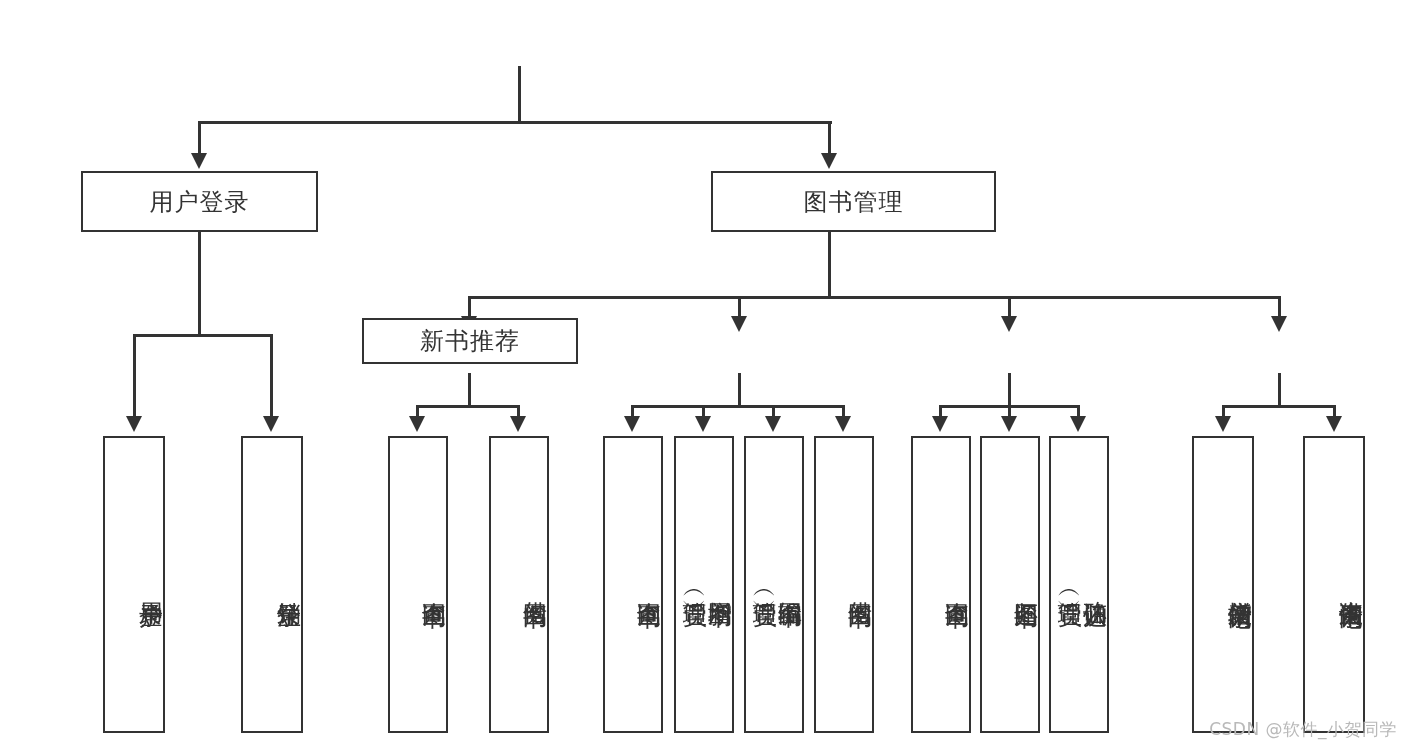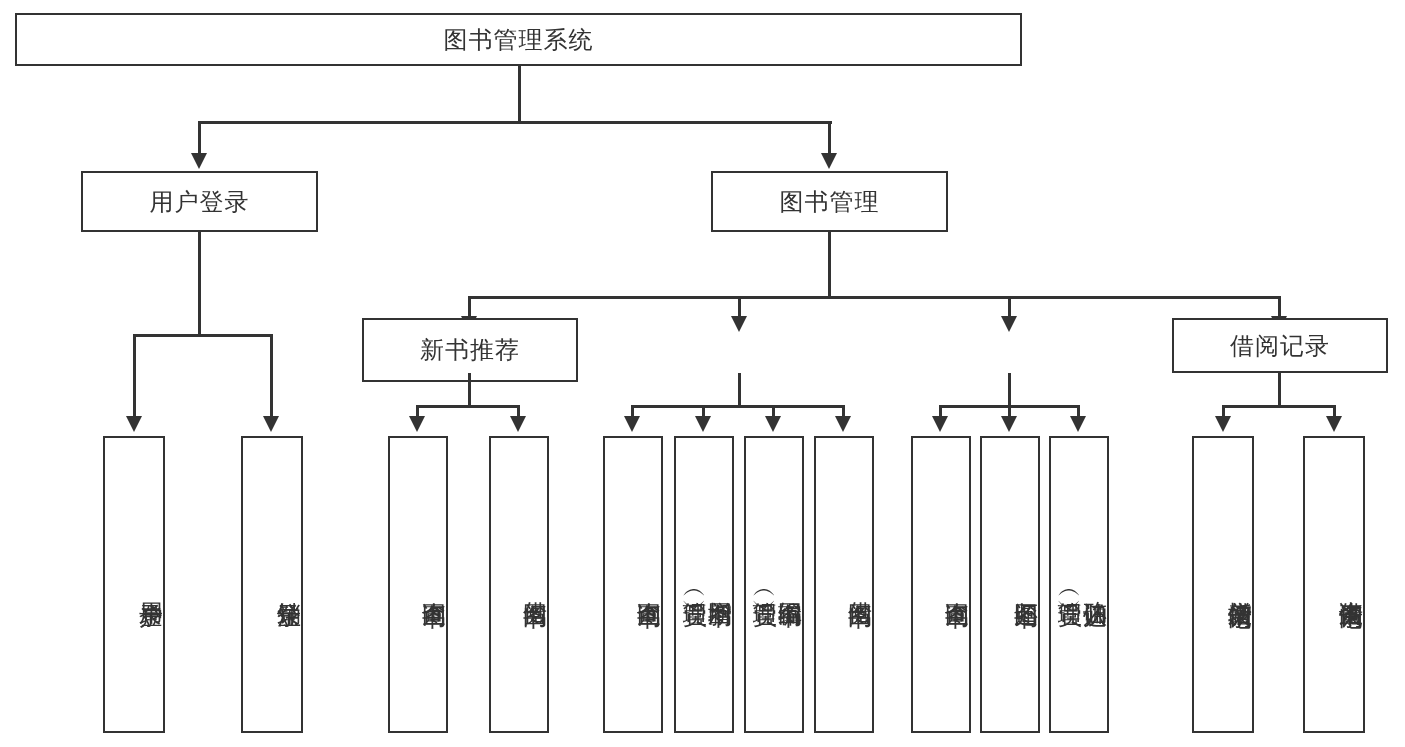--- a/index.html
+++ b/index.html
@@ -70,35 +70,32 @@
     color: #b9b9b9;
     letter-spacing: 0.5px;
     white-space: nowrap;
   }
 </style>
 </head>
 <body>
 
 <div id="canvas">
 
-  <div class="node horiz" style="left:15px; top:13px; width:1007px; height:53px;">
-    <span class="nlabel">图书管理系统</span>
-  </div>
 
   <div class="edge v" style="left:518px; top:66px; width:3px; height:56px;"></div>
   <div class="edge h" style="left:198px; top:121px; width:634px; height:3px;"></div>
   <div class="edge v" style="left:198px; top:121px; width:3px; height:34px;"></div>
   <div class="arrow" style="left:191px; top:153px;"></div>
   <div class="edge v" style="left:828px; top:121px; width:3px; height:34px;"></div>
   <div class="arrow" style="left:821px; top:153px;"></div>
 
   <div class="node horiz" style="left:81px; top:171px; width:237px; height:61px;">
     <span class="nlabel">用户登录</span>
   </div>
-  <div class="node horiz" style="left:711px; top:171px; width:237px; height:61px;">
+  <div class="node horiz" style="left:711px; top:171px; width:285px; height:61px;">
     <span class="nlabel">图书管理</span>
   </div>
 
   <div class="edge v" style="left:198px; top:232px; width:3px; height:104px;"></div>
   <div class="edge h" style="left:133px; top:334px; width:140px; height:3px;"></div>
   <div class="edge v" style="left:133px; top:334px; width:3px; height:82px;"></div>
   <div class="arrow" style="left:126px; top:416px;"></div>
   <div class="edge v" style="left:270px; top:334px; width:3px; height:82px;"></div>
   <div class="arrow" style="left:263px; top:416px;"></div>
 
@@ -106,25 +103,22 @@
   <div class="edge h" style="left:468px; top:296px; width:812px; height:3px;"></div>
   <div class="edge v" style="left:468px; top:296px; width:3px; height:22px;"></div>
   <div class="arrow" style="left:461px; top:316px;"></div>
   <div class="edge v" style="left:738px; top:296px; width:3px; height:22px;"></div>
   <div class="arrow" style="left:731px; top:316px;"></div>
   <div class="edge v" style="left:1008px; top:296px; width:3px; height:22px;"></div>
   <div class="arrow" style="left:1001px; top:316px;"></div>
   <div class="edge v" style="left:1278px; top:296px; width:3px; height:22px;"></div>
   <div class="arrow" style="left:1271px; top:316px;"></div>
 
-  <div class="node horiz" style="left:362px; top:318px; width:216px; height:64px;">
+  <div class="node horiz" style="left:362px; top:318px; width:216px; height:46px;">
     <span class="nlabel">新书推荐</span>
-  </div>
-  <div class="node horiz" style="left:1172px; top:318px; width:216px; height:55px;">
-    <span class="nlabel">借阅记录</span>
   </div>
 
   <div class="edge v" style="left:468px; top:373px; width:3px; height:35px;"></div>
   <div class="edge h" style="left:416px; top:405px; width:104px; height:3px;"></div>
   <div class="edge v" style="left:416px; top:405px; width:3px; height:12px;"></div>
   <div class="arrow" style="left:409px; top:416px;"></div>
   <div class="edge v" style="left:517px; top:405px; width:3px; height:12px;"></div>
   <div class="arrow" style="left:510px; top:416px;"></div>
 
   <div class="edge v" style="left:738px; top:373px; width:3px; height:35px;"></div>
@@ -194,14 +188,15 @@
 （管理员）</span>
   </div>
 
   <div class="node vert" style="left:1192px; top:436px; width:62px; height:297px;">
     <span class="nlabel">新增借阅记录</span>
   </div>
   <div class="node vert" style="left:1303px; top:436px; width:62px; height:297px;">
     <span class="nlabel">查询借阅记录</span>
   </div>
 
+  <div id="watermark">CSDN @软件_小贺同学</div>
 
 </div>
 
 </body></html>

